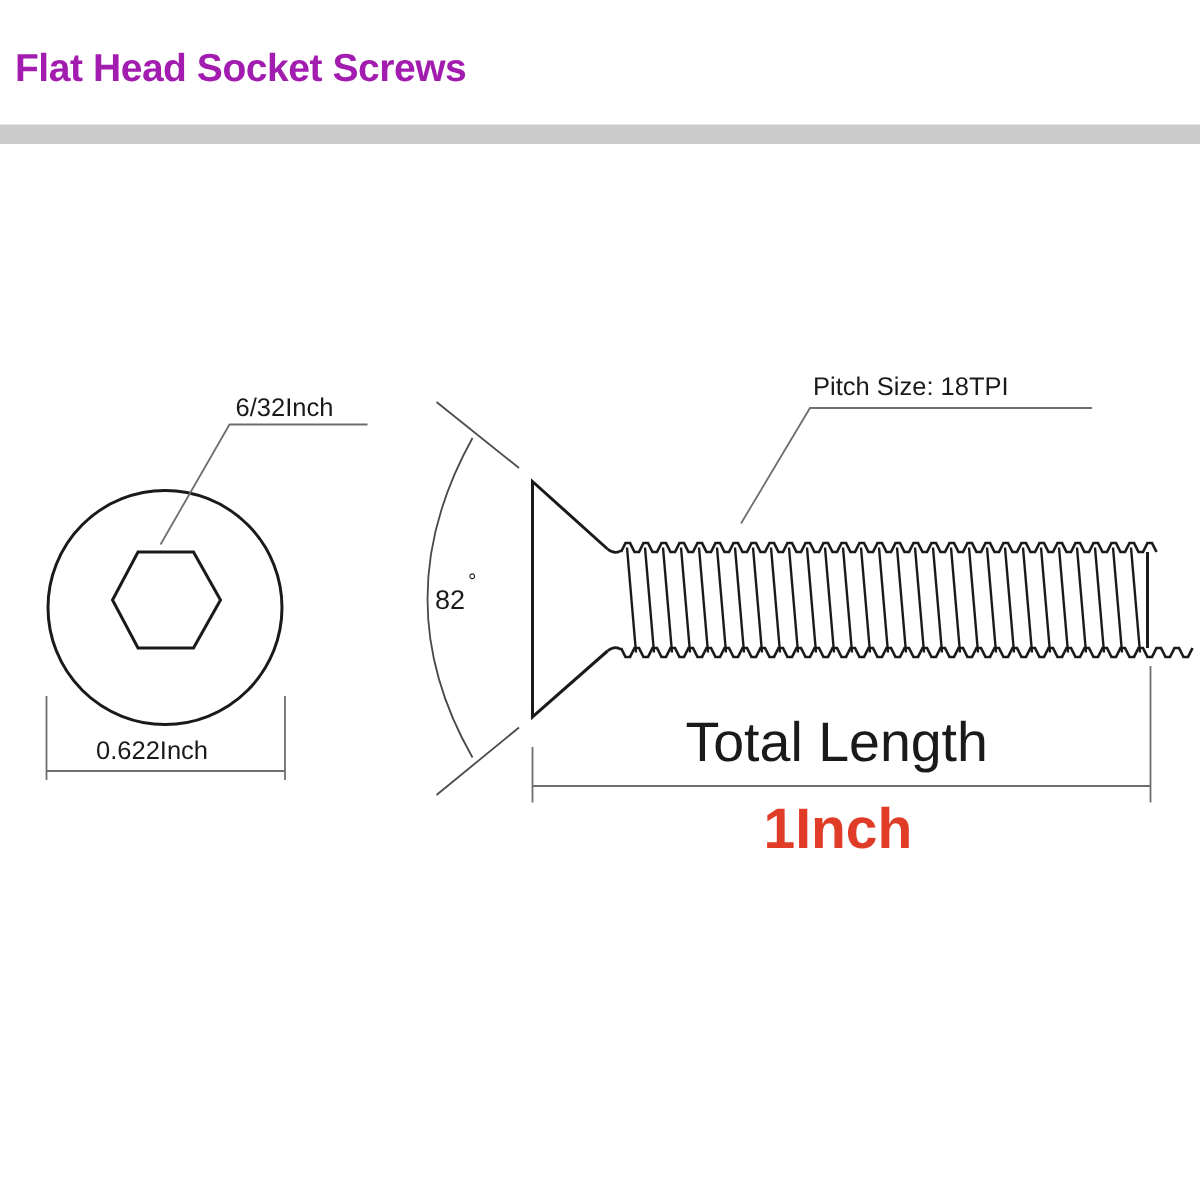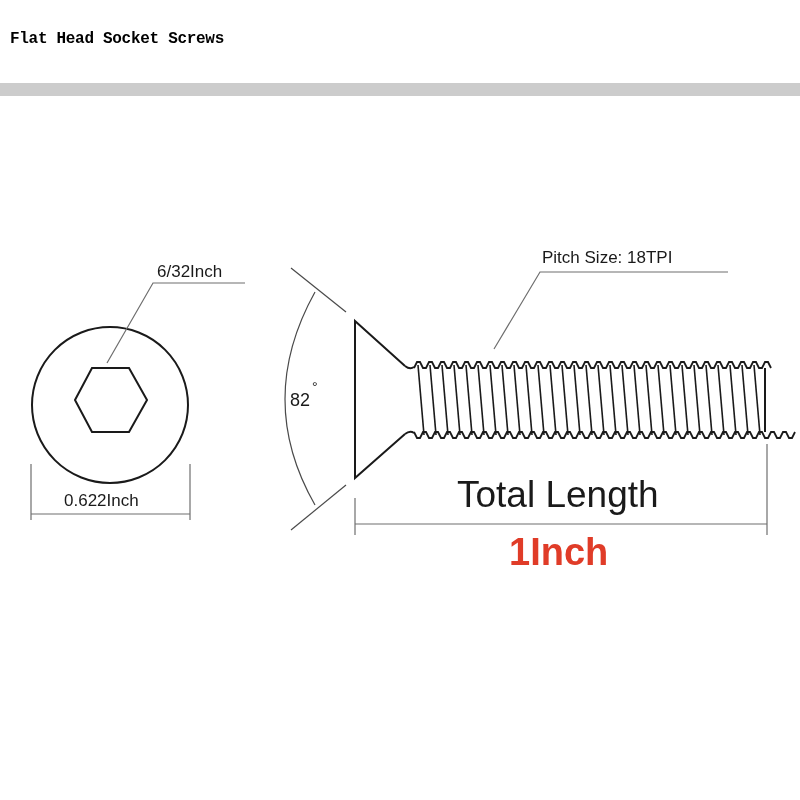--- a/index.html
+++ b/index.html
@@ -1,17 +1,17 @@
 <!DOCTYPE html>
 <html><head>
 <meta charset="utf-8">
 <style>
   html, body { margin: 0; padding: 0; background: #ffffff; }
   body { width: 800px; height: 800px; position: relative; overflow: hidden; font-family: "Liberation Sans", sans-serif; }
-  .title { position: absolute; left: 10px; top: 30px; font-family: Liberation Mono, monospace; font-weight: bold; font-size: 16px; color: #000000; letter-spacing: -0.3px; }
+  .title { position: absolute; left: 10px; top: 30px; font-family: Liberation Sans, sans-serif; font-weight: bold; font-size: 26px; color: #a21caf; letter-spacing: -0.3px; }
   .bar { position: absolute; left: 0; top: 83px; width: 800px; height: 13px; background: #cccccc; }
   svg { position: absolute; left: 0; top: 0; }
   .lbl { font-family: "Liberation Sans", sans-serif; fill: #1a1a1a; }
 </style>
 </head>
 <body>
 
 <div class="title">Flat Head Socket Screws</div>
 <div class="bar"></div>
 

